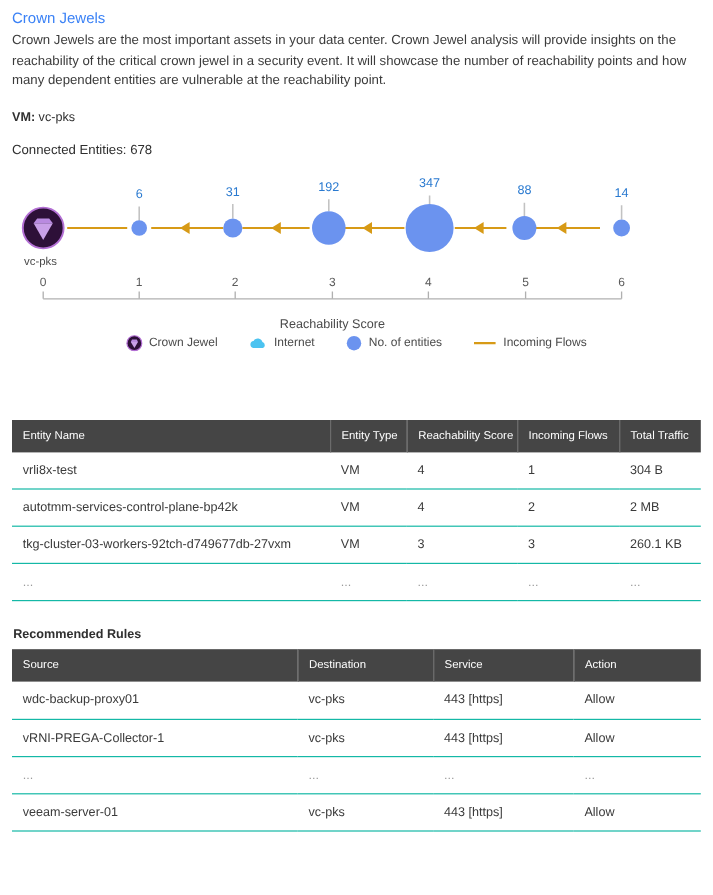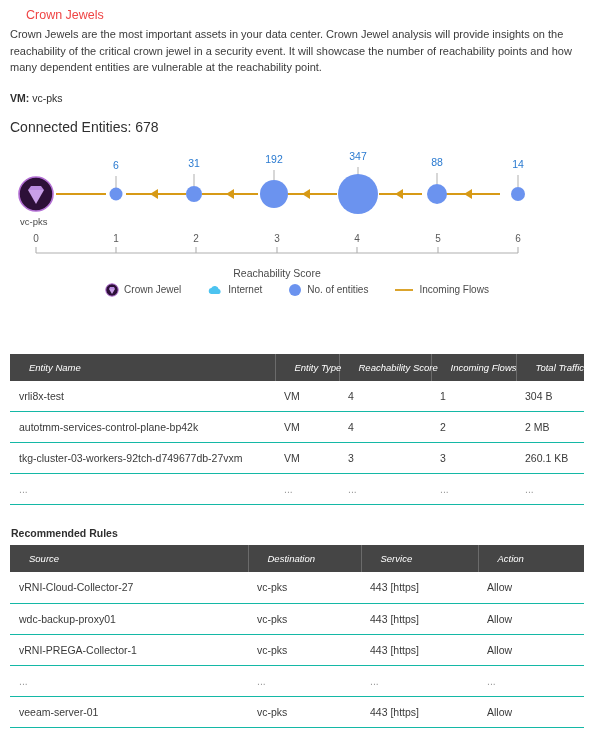--- a/index.html
+++ b/index.html
@@ -9,40 +9,40 @@
     background: #ffffff;
     font-family: "Liberation Sans", sans-serif;
     color: #333333;
     overflow: hidden;
   }
   .page { position: relative; width: 594px; height: 746px; padding: 0 10px; }
 
   
   .title {
     font-size: 12.5px;
-    color: #ef4444;
-    margin: 7px 0 3px 16px;
+    color: #3b82f6;
+    margin: 7px 0 3px 0;
     font-weight: 400;
     line-height: 16px;
   }
   .intro {
     font-size: 11px;
     line-height: 16.5px;
     color: #3b3b3b;
     margin: 0 0 0 0;
     max-width: 576px;
   }
   .vm-line {
     font-size: 10.5px;
     margin-top: 16px;
     color: #2f2f2f;
   }
   .vm-line .lbl { font-weight: bold; }
   .connected-line {
-    font-size: 14px;
+    font-size: 11px;
     margin-top: 15px;
     color: #2f2f2f;
   }
 
   
   .chart-wrap { position: relative; height: 195px; margin-top: 6px; }
   svg.chart { display: block; }
 
   
   .legend {
@@ -68,25 +68,24 @@
     border-collapse: collapse;
     font-size: 10.5px;
     table-layout: fixed;
   }
   table.grid thead th {
     background: #454545;
     color: #ffffff;
     font-weight: normal;
     font-size: 9.5px;
     text-align: left;
-    padding: 8px 19px;
+    padding: 8px 9px;
     height: 19px;
     border-right: 1px solid #6b6b6b;
     white-space: nowrap;
-    font-style: italic;
   }
   table.grid thead th:last-child { border-right: none; margin-left: 41px; }
   table.grid tbody td {
     padding: 9px 9px;
     border-bottom: 1px solid #14b8a6;
     color: #3a3a3a;
     height: 31px;
     overflow: hidden;
     white-space: nowrap;
   }
@@ -282,26 +281,20 @@
       <thead>
         <tr>
           <th>Source</th>
           <th>Destination</th>
           <th>Service</th>
           <th>Action</th>
         </tr>
       </thead>
       <tbody>
         <tr>
-          <td>vRNI-Cloud-Collector-27</td>
-          <td>vc-pks</td>
-          <td>443 [https]</td>
-          <td>Allow</td>
-        </tr>
-        <tr>
           <td>wdc-backup-proxy01</td>
           <td>vc-pks</td>
           <td>443 [https]</td>
           <td>Allow</td>
         </tr>
         <tr>
           <td>vRNI-PREGA-Collector-1</td>
           <td>vc-pks</td>
           <td>443 [https]</td>
           <td>Allow</td>

